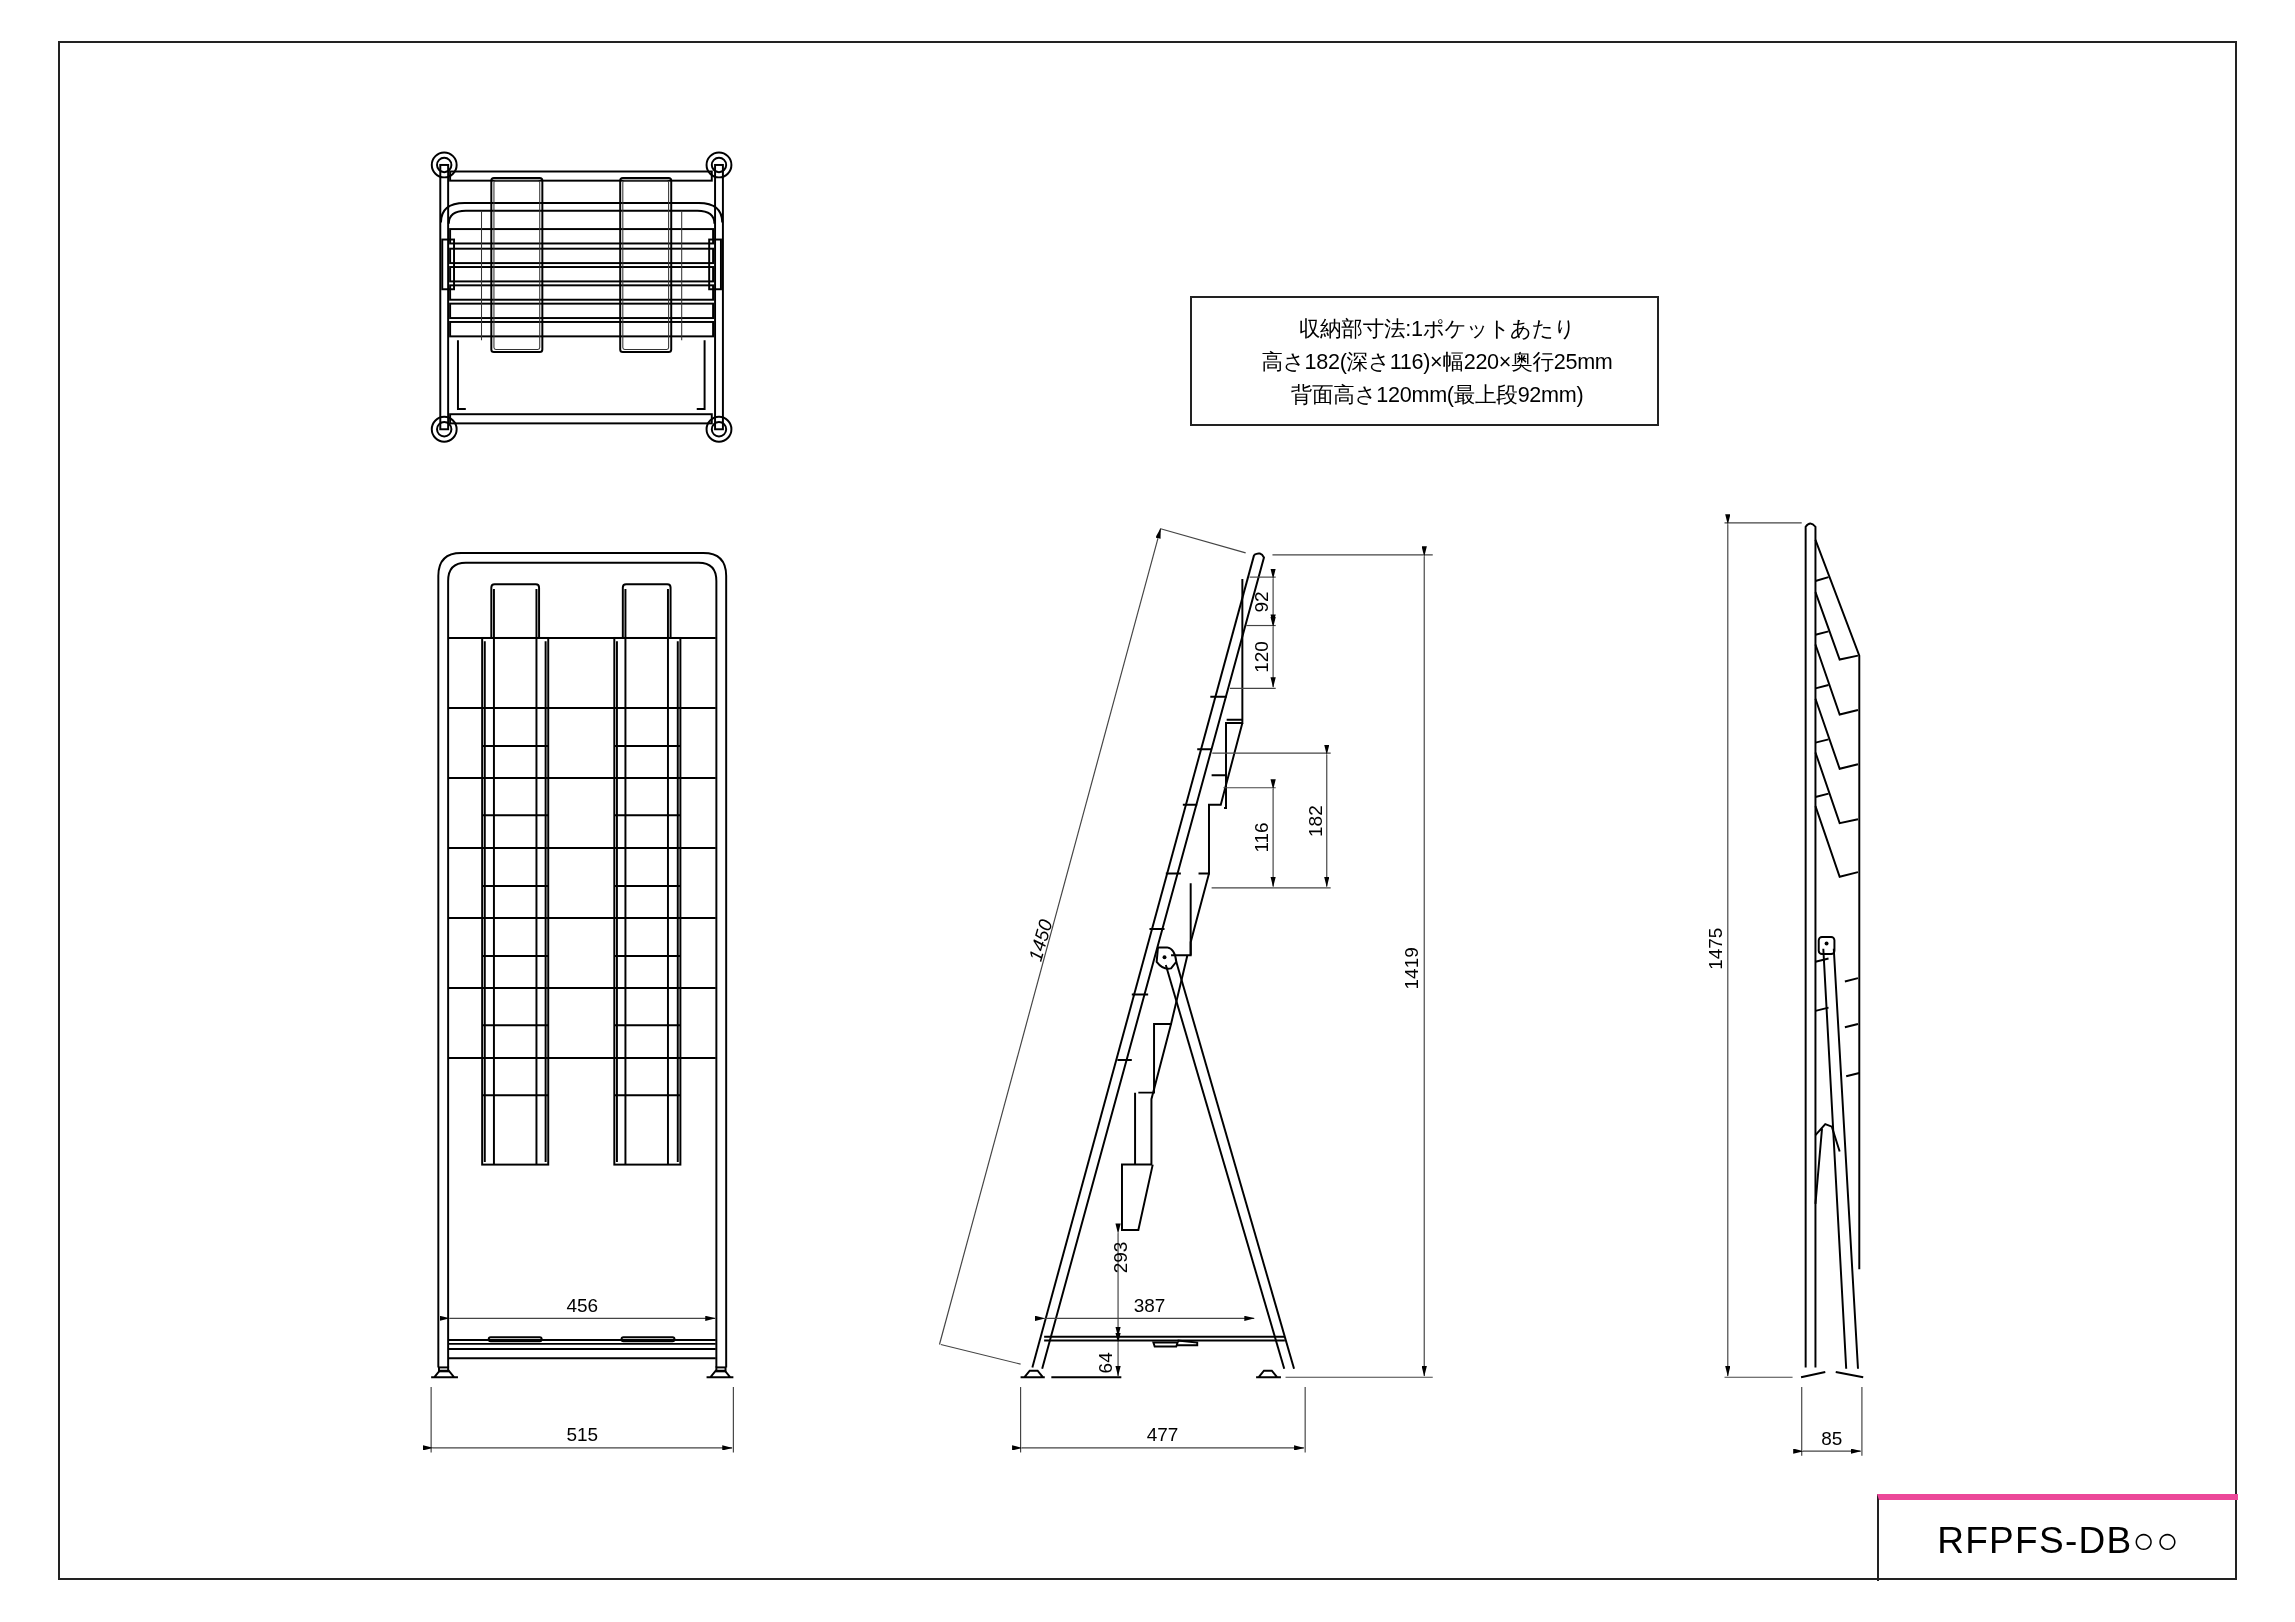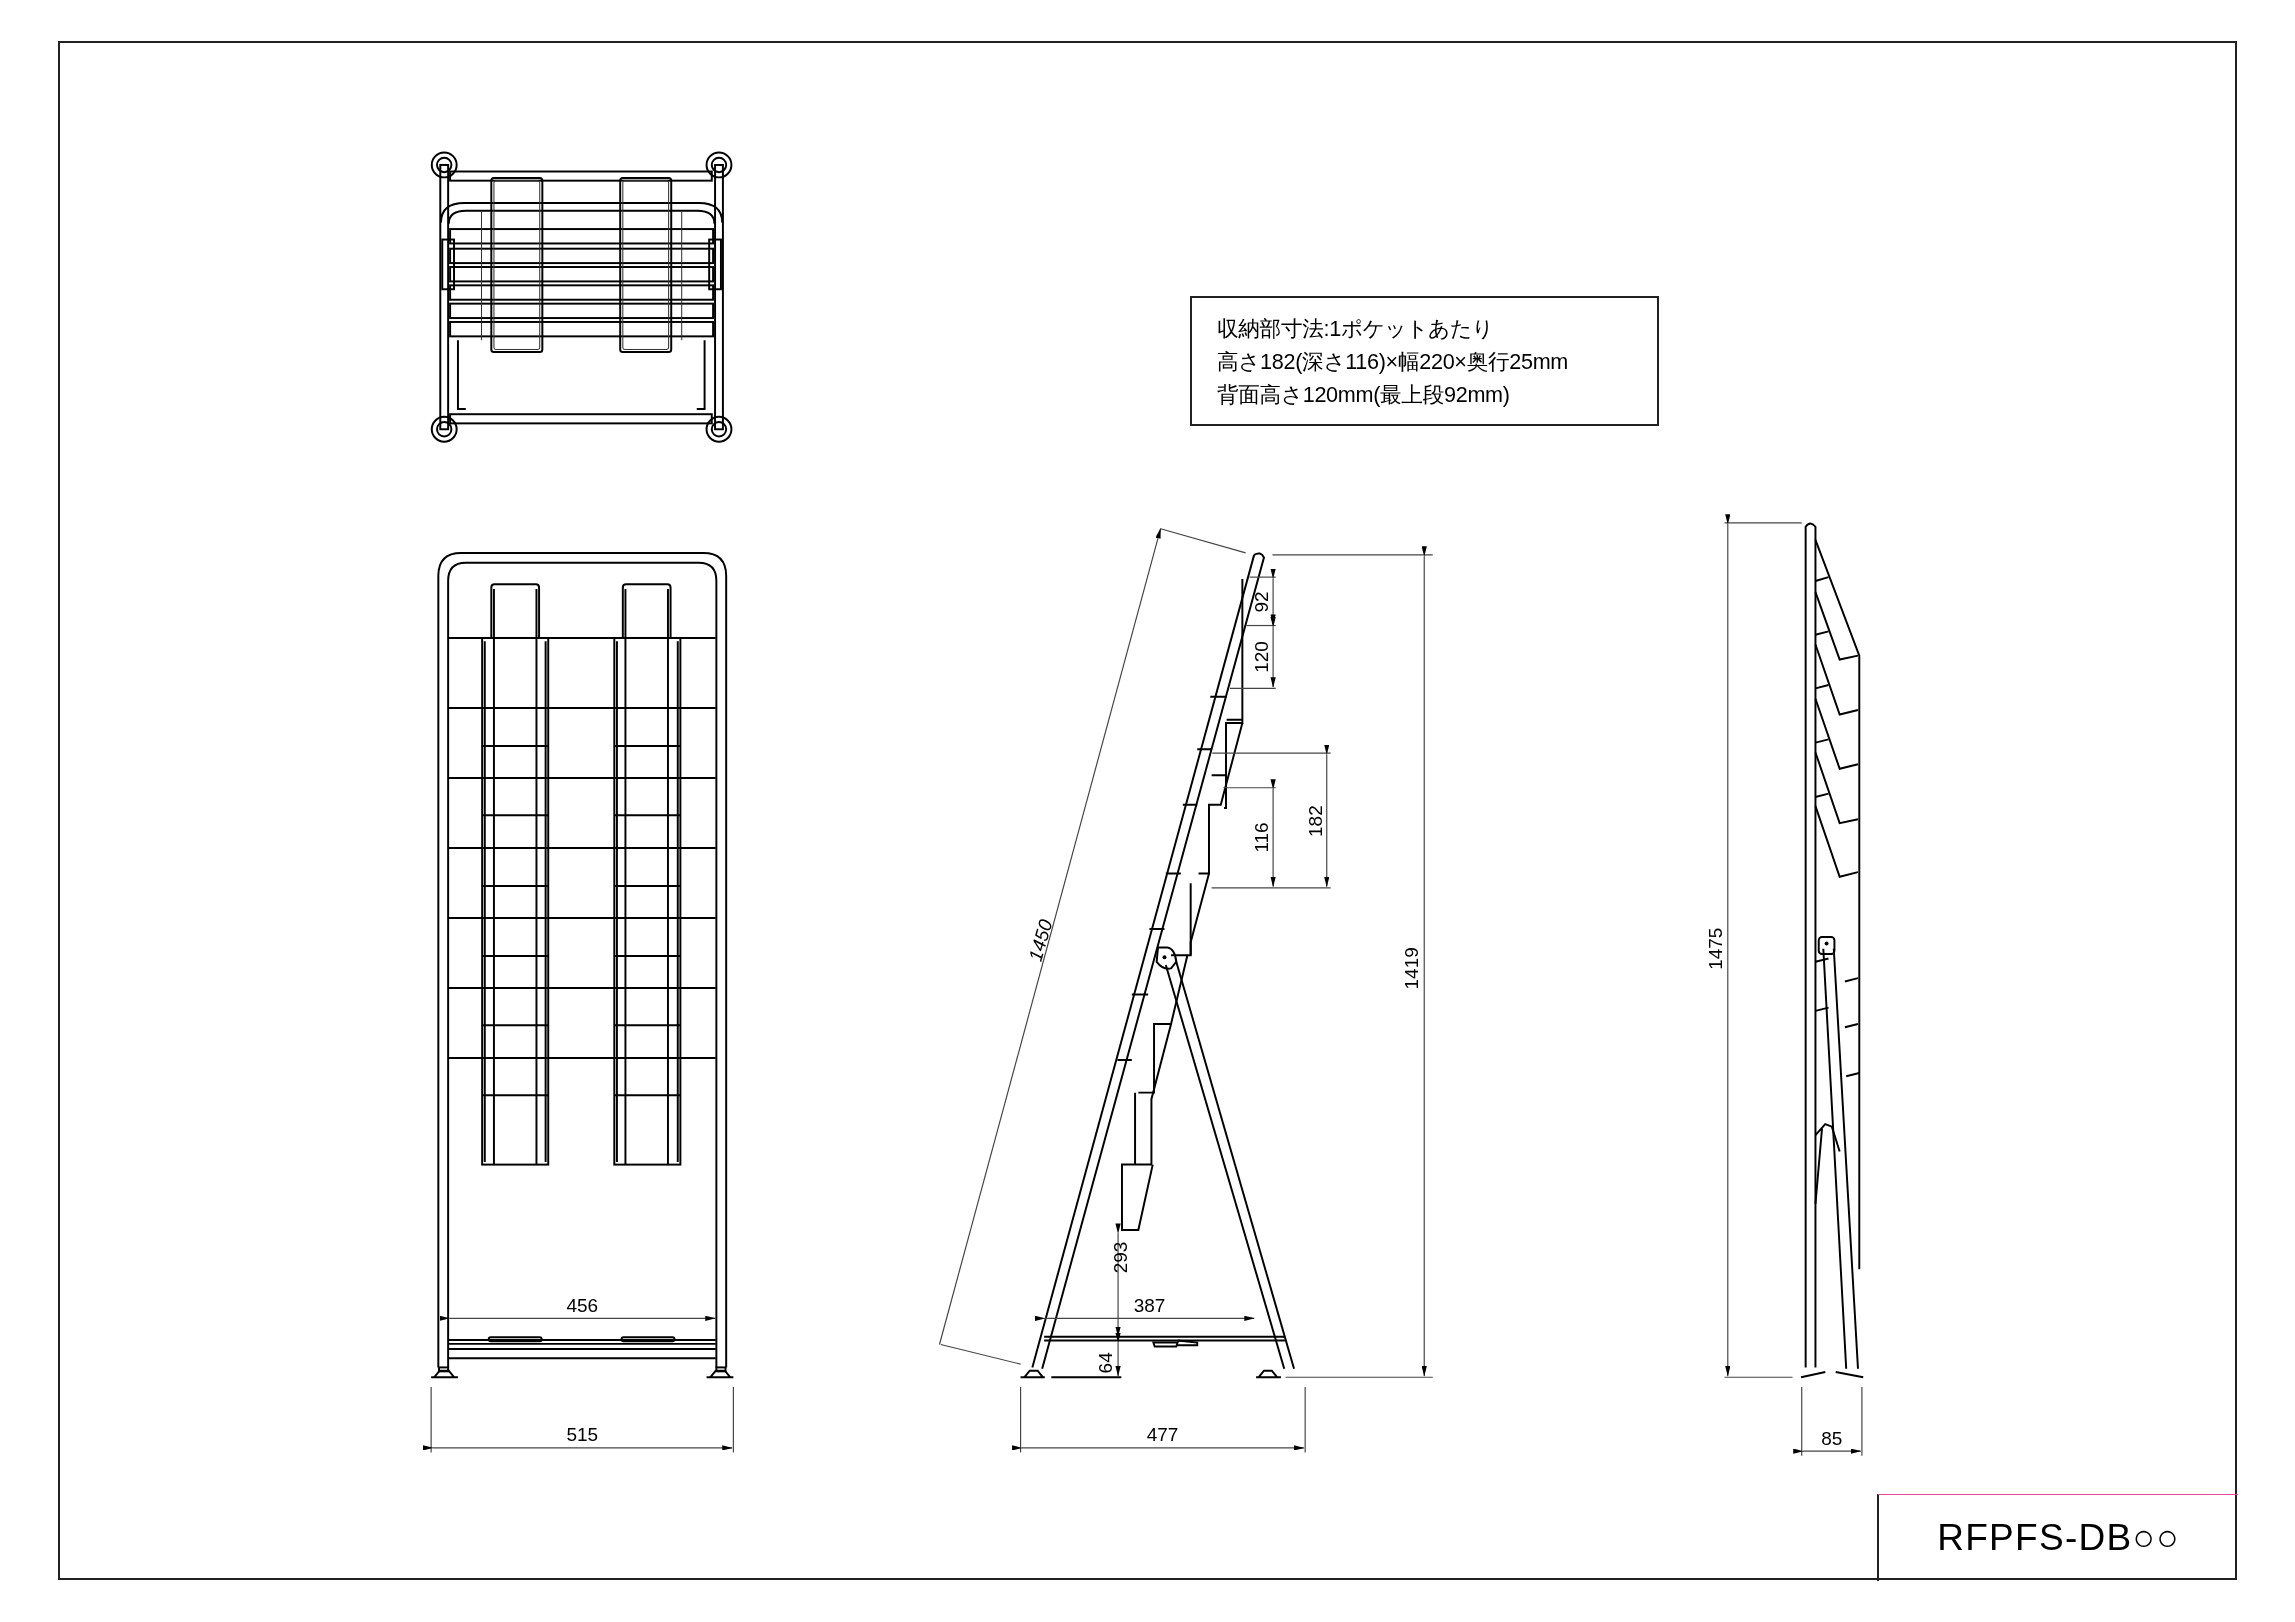--- a/index.html
+++ b/index.html
@@ -3,23 +3,23 @@
 <meta charset="utf-8">
 <style>
   html, body { margin:0; padding:0; background:#ffffff; }
   body { width:2295px; height:1622px; position:relative; overflow:hidden;
          font-family:"Liberation Sans", "DejaVu Sans", sans-serif; color:#000; }
   #sheet { position:absolute; left:0; top:0; width:2295px; height:1622px; }
   .frame-border { position:absolute; left:58px; top:41px; width:2179px; height:1539px;
                   border:2px solid #222; box-sizing:border-box; }
   .spec-box { position:absolute; left:1190px; top:296px; width:469px; height:130px;
               border:2px solid #222; box-sizing:border-box; padding:14.4px 0 0 25px; }
-  .spec-line { font-size:21.6px; line-height:33px; white-space:nowrap; letter-spacing:-0.3px; }
+  .spec-line { font-size:21.6px; line-height:33px; white-space:nowrap; letter-spacing:-0.3px;text-align:center; }
   .title-box { position:absolute; left:1877px; top:1494px; width:361px; height:87px;
-               border-left:2px solid #222; border-top:1px solid #ec4899; box-sizing:border-box;
+               border-left:2px solid #222; border-top:6px solid #ec4899; box-sizing:border-box;
                display:flex; align-items:center; justify-content:center; }
   .title-text { font-size:37px; letter-spacing:1.3px; }
   svg text { font-family:"Liberation Sans", "DejaVu Sans", sans-serif; fill:#000; }
   .w2 { stroke:#000; stroke-width:3; fill:none; }
   .thin { stroke:#333; stroke-width:1.6; fill:none; }
   .dim { stroke:#444; stroke-width:1.8; fill:none; }
 </style>
 </head>
 <body>
 

